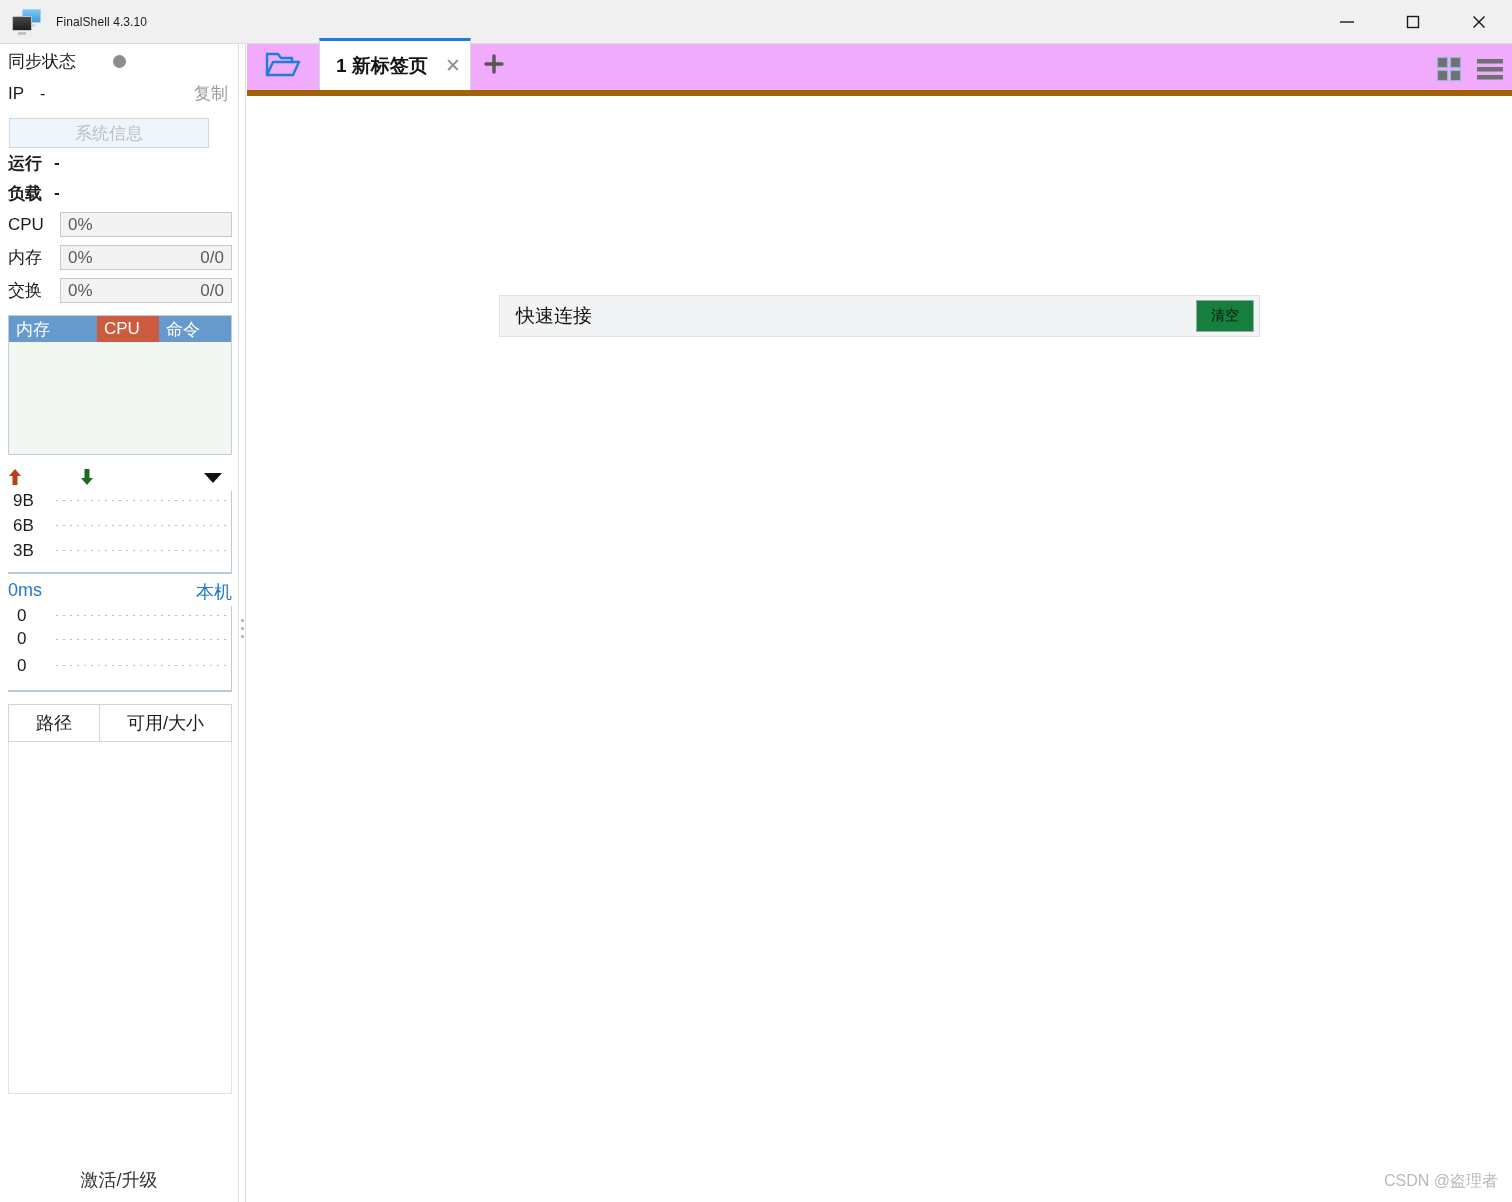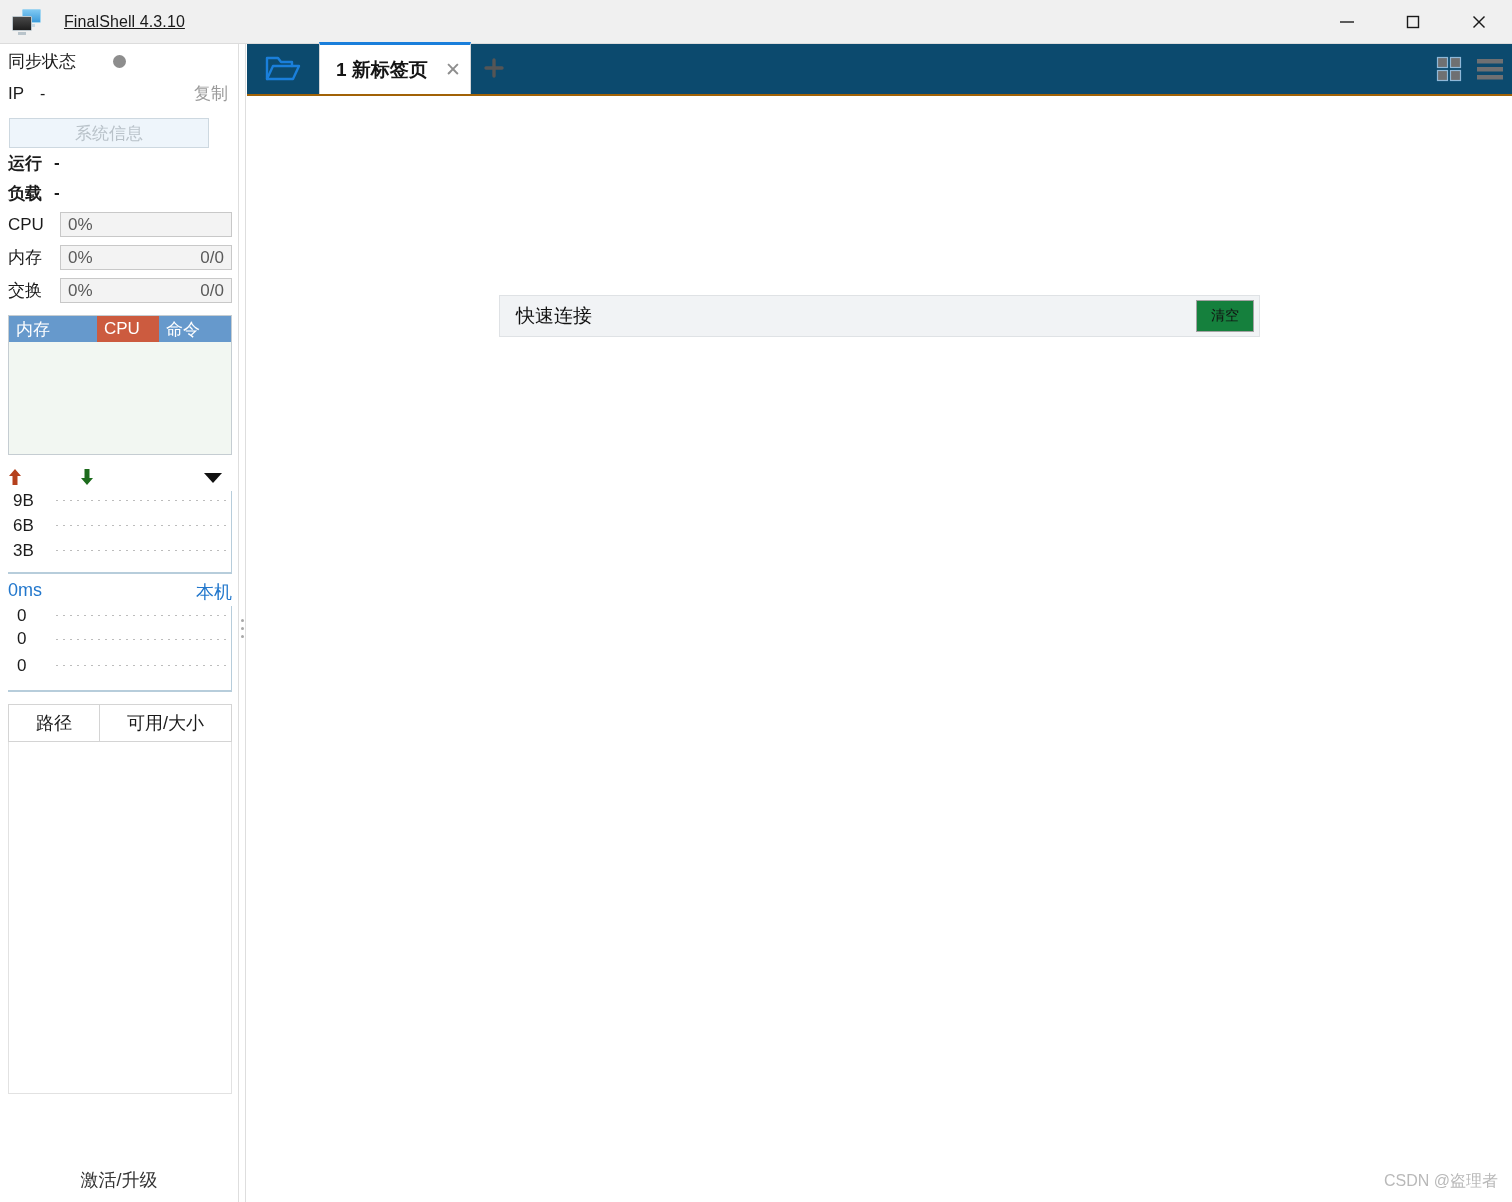--- a/index.html
+++ b/index.html
@@ -53,25 +53,24 @@
     background: linear-gradient(#494949, #1e1e1e);
     border: 1px solid #bcc6cc;
     border-radius: 1px;
   }
   .mon-front:after {
     content: ""; position: absolute;
     left: 5px; top: 15px; width: 8px; height: 3px;
     background: #b9c4cb;
   }
   .title-text {
-    margin-left: 22px;
-    font-size: 16px;
+    margin-left: 14px;
+    font-size: 12px;
     color: #1b1b1b;
     letter-spacing: 0.1px;
-    text-decoration: underline;
   }
   .winbtns {
     position: absolute; right: 0; top: 0;
     height: 44px; display: flex;
   }
   .winbtn {
     width: 66px; height: 44px;
     display: flex; align-items: center; justify-content: center;
     color: #1a1a1a;
   }
@@ -271,22 +270,22 @@
   
   .main {
     position: absolute;
     left: 247px; top: 44px;
     width: 1265px; height: 1158px;
     background: #ffffff;
   }
   .tabbar {
     position: relative;
     height: 52px;
-    background: #0c4a6e;
-    border-bottom: 2px solid #a16207;
+    background: #f0abfc;
+    border-bottom: 6px solid #a16207;
     display: flex;
     align-items: flex-end;
   }
   .folder-btn {
     width: 72px; height: 52px;
     display: flex; align-items: center; justify-content: center;
   }
   .tab {
     position: relative;
     height: 52px;

